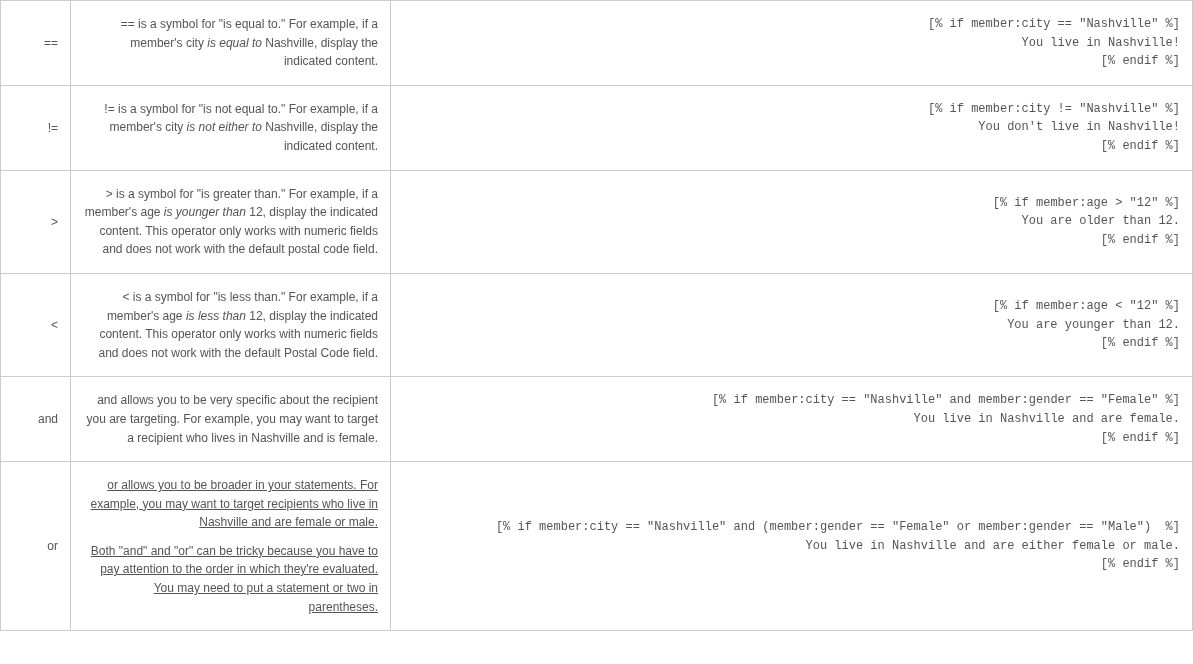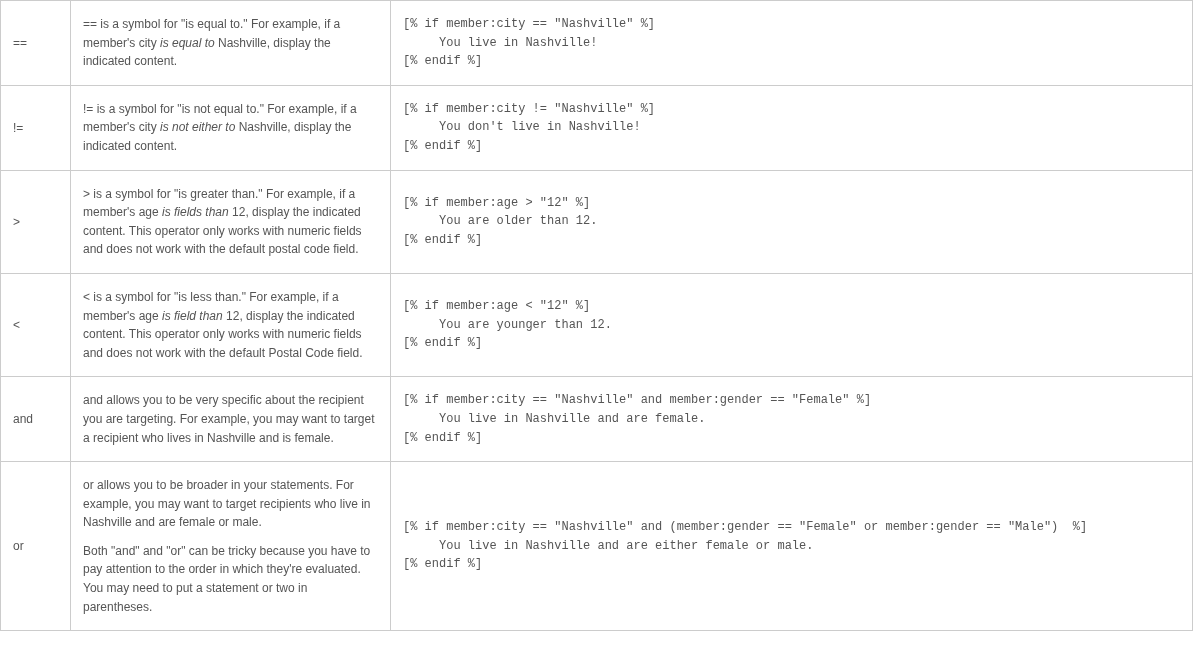--- a/index.html
+++ b/index.html
@@ -13,41 +13,42 @@
     }
     table {
       width: 100%;
       border-collapse: collapse;
       table-layout: fixed;
     }
     td {
       border: 1px solid #ccc;
       vertical-align: middle;
       padding: 14px 12px;
+      text-align: right;
     }
     td.op-col {
       width: 70px;
       color: #555;
       font-size: 12px;
     }
     td.desc-col {
       width: 320px;
       color: #555;
       font-size: 12px;
       line-height: 1.55;
     }
     td.code-col {
       font-family: Consolas, "Courier New", monospace;
       font-size: 12px;
       color: #555;
       white-space: pre;
       line-height: 1.55;
     }
     .italic { font-style: italic; }
-    p { margin: 0 0 10px 0; }
+    p { margin: 0 0 10px 0; text-decoration: underline; }
     p:last-child { margin-bottom: 0; }
   </style>
 </head>
 <body>
 
 <table>
   <tbody>
       <tr>
         <td class="op-col">==</td>
         <td class="desc-col">== is a symbol for "is equal to." For example, if a member's city <span class="italic">is equal to</span> Nashville, display the indicated content.</td>
@@ -57,28 +58,28 @@
       </tr>
       <tr>
         <td class="op-col">!=</td>
         <td class="desc-col">!= is a symbol for "is not equal to." For example, if a member's city <span class="italic">is not either to</span> Nashville, display the indicated content.</td>
         <td class="code-col">[% if member:city != "Nashville" %]
      You don't live in Nashville!
 [% endif %]</td>
       </tr>
       <tr>
         <td class="op-col">&gt;</td>
-        <td class="desc-col">&gt; is a symbol for "is greater than." For example, if a member's age <span class="italic">is fields than</span> 12, display the indicated content. This operator only works with numeric fields and does not work with the default postal code field.</td>
+        <td class="desc-col">&gt; is a symbol for "is greater than." For example, if a member's age <span class="italic">is younger than</span> 12, display the indicated content. This operator only works with numeric fields and does not work with the default postal code field.</td>
         <td class="code-col">[% if member:age &gt; "12" %]
      You are older than 12.
 [% endif %]</td>
       </tr>
       <tr>
         <td class="op-col">&lt;</td>
-        <td class="desc-col">&lt; is a symbol for "is less than." For example, if a member's age <span class="italic">is field than</span> 12, display the indicated content. This operator only works with numeric fields and does not work with the default Postal Code field.</td>
+        <td class="desc-col">&lt; is a symbol for "is less than." For example, if a member's age <span class="italic">is less than</span> 12, display the indicated content. This operator only works with numeric fields and does not work with the default Postal Code field.</td>
         <td class="code-col">[% if member:age &lt; "12" %]
      You are younger than 12.
 [% endif %]</td>
       </tr>
       <tr>
         <td class="op-col">and</td>
         <td class="desc-col">and allows you to be very specific about the recipient you are targeting. For example, you may want to target a recipient who lives in Nashville and is female.</td>
         <td class="code-col">[% if member:city == "Nashville" and member:gender == "Female" %]
      You live in Nashville and are female.
 [% endif %]</td>

